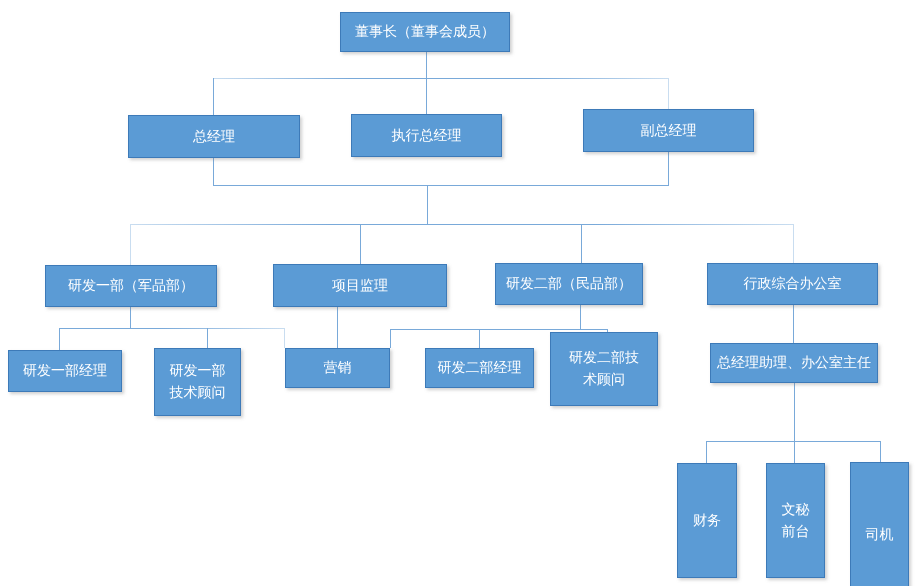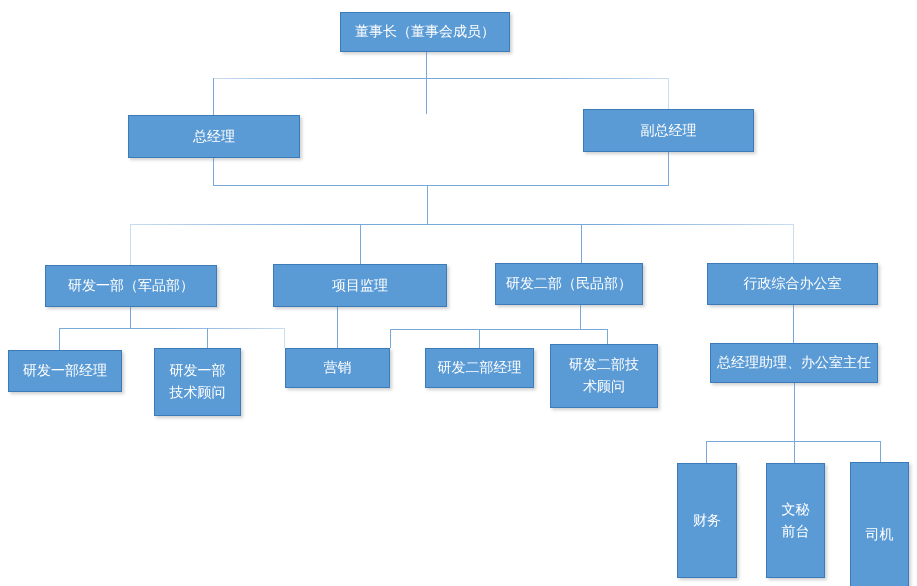--- a/index.html
+++ b/index.html
@@ -69,31 +69,32 @@
   <div class="v" style="left:793px;top:305px;height:38px"></div>
   <div class="v" style="left:794px;top:383px;height:58px"></div>
   <div class="h" style="left:706px;top:441px;width:174px"></div>
   <div class="v" style="left:706px;top:441px;height:22px"></div>
   <div class="v" style="left:794px;top:441px;height:22px"></div>
   <div class="v" style="left:880px;top:441px;height:21px"></div>
 
   <div class="node" style="left:340px;top:12px;width:170px;height:40px">董事长（董事会成员）</div>
 
   <div class="node" style="left:128px;top:115px;width:172px;height:43px">总经理</div>
+  <div class="node" style="left:351px;top:114px;width:151px;height:43px">执行总经理</div>
   <div class="node" style="left:583px;top:109px;width:171px;height:43px">副总经理</div>
 
   <div class="node" style="left:273px;top:264px;width:174px;height:43px">项目监理</div>
   <div class="node" style="left:45px;top:265px;width:172px;height:42px">研发一部（军品部）</div>
   <div class="node" style="left:495px;top:263px;width:148px;height:42px">研发二部（民品部）</div>
   <div class="node" style="left:707px;top:263px;width:171px;height:42px">行政综合办公室</div>
 
   <div class="node" style="left:8px;top:350px;width:114px;height:42px">研发一部经理</div>
   <div class="node wrap2" style="left:154px;top:348px;width:87px;height:68px">研发一部技术顾问</div>
   <div class="node" style="left:285px;top:348px;width:105px;height:40px">营销</div>
   <div class="node" style="left:425px;top:348px;width:109px;height:40px">研发二部经理</div>
-  <div class="node wrap2" style="left:550px;top:344px;width:108px;height:64px">研发二部技术顾问</div>
+  <div class="node wrap2" style="left:550px;top:332px;width:108px;height:74px">研发二部技术顾问</div>
   <div class="node tall" style="left:677px;top:463px;width:60px;height:115px">财务</div>
 
   <div class="node" style="left:710px;top:343px;width:168px;height:40px">总经理助理、办公室主任</div>
   <div class="node tall" style="left:766px;top:463px;width:59px;height:115px">文秘前台</div>
   <div class="node tall" style="left:850px;top:462px;width:59px;height:146px">司机</div>
 
 </div>
 
 </body></html>

